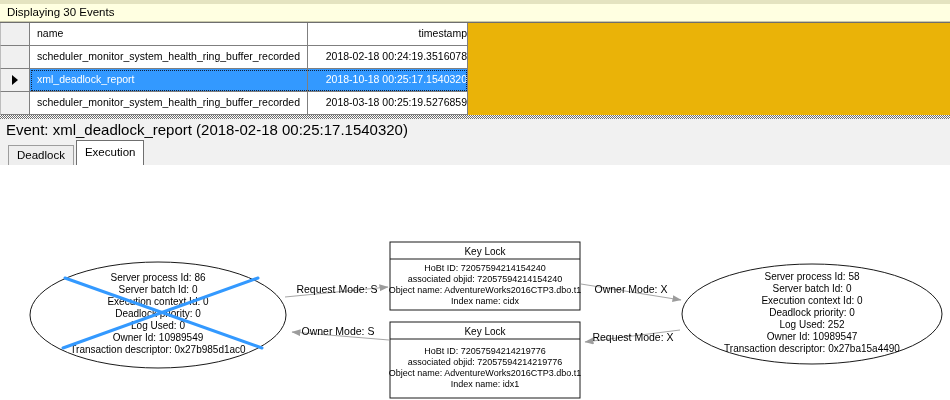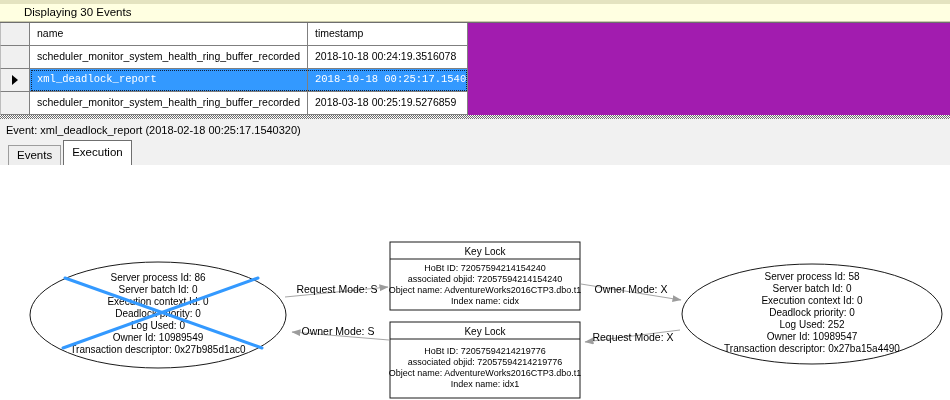--- a/index.html
+++ b/index.html
@@ -3,57 +3,57 @@
 <meta charset="utf-8">
 <style>
   * { box-sizing: border-box; margin: 0; padding: 0; }
   body { font-family: "Liberation Sans", sans-serif; background: #fff; }
   .app { position: relative; width: 950px; height: 400px; background: #fff; overflow: hidden; }
 
   
   .info-bar {
     height: 22px; background: #ffffe1; border-top: 4px solid #e4e3c0;
     border-bottom: 1px solid #c9c9ab;
-    font-size: 11.5px; color: #000; line-height: 17px; padding-left: 24px;
-  }
-
-  
-  .grid { position: relative; height: 93px; background: #a21caf; border-top: 1px solid #6e6e6e; }
+    font-size: 11.5px; color: #000; line-height: 17px; padding-left: 7px;
+  }
+
+  
+  .grid { position: relative; height: 93px; background: #eab308; border-top: 1px solid #6e6e6e; }
   .grid-surface { position: absolute; left: 0; top: 0; width: 468px; }
   .grid-row { display: flex; height: 23px; }
   .rowhdr {
     width: 30px; background: #f0f0f0;
     border-right: 1px solid #7f7f7f; border-bottom: 1px solid #7f7f7f; border-left: 1px solid #bdbdbd;
     display: flex; align-items: center; justify-content: center; flex: none;
   }
   .rowbody { display: flex; flex: 1; }
   .cell {
     background: #fff; border-right: 1px solid #7f7f7f; border-bottom: 1px solid #7f7f7f;
     font-size: 10.5px; color: #000; line-height: 21px; padding-left: 7px;
     white-space: nowrap; overflow: hidden; flex: none;
   }
   .cell.c-name { width: 278px; }
-  .cell.c-ts { width: 160px; }
-  .grid-row.selected .cell { background: #3399ff; color: #fff; font-family: Liberation Mono, monospace; }
+  .cell.c-ts { width: 160px; text-align: right; }
+  .grid-row.selected .cell { background: #3399ff; color: #fff; }
   .grid-row.selected .rowbody { outline: 1px dotted #10213a; outline-offset: -2px; }
   .tri-right {
     width: 0; height: 0;
     border-left: 6px solid #000; border-top: 5px solid transparent; border-bottom: 5px solid transparent;
   }
 
   
   .splitter {
     height: 4px;
     background: conic-gradient(#6c6c6c 25%, #fdfdfd 0 50%, #6c6c6c 0 75%, #fdfdfd 0);
     background-size: 2px 2px;
   }
 
   
   .event-bar {
-    height: 21px; background: #f1f1f1; font-size: 11px; color: #000;
+    height: 21px; background: #f1f1f1; font-size: 15px; color: #000;
     line-height: 22px; padding-left: 6px; white-space: nowrap;
   }
   .tabstrip { height: 25px; background: #f1f1f1; display: flex; align-items: flex-end; padding-left: 8px; }
   .tab {
     font-size: 11.5px; color: #000; padding: 0 8px; white-space: nowrap; cursor: default;
   }
   .tab.inactive {
     height: 20px; line-height: 19px; background: #eeeeee;
     border: 1px solid #9d9d9d; border-bottom: none;
   }
@@ -91,21 +91,21 @@
         <div class="rowbody">
           <div class="cell c-name">name</div>
           <div class="cell c-ts">timestamp</div>
         </div>
       </div>
 
       <div class="grid-row">
         <div class="rowhdr"></div>
         <div class="rowbody">
           <div class="cell c-name">scheduler_monitor_system_health_ring_buffer_recorded</div>
-          <div class="cell c-ts">2018-10-18 00:24:19.3516078</div>
+          <div class="cell c-ts">2018-02-18 00:24:19.3516078</div>
         </div>
       </div>
 
       <div class="grid-row selected">
         <div class="rowhdr">
           <span class="tri-right"></span>
         </div>
         <div class="rowbody">
           <div class="cell c-name">xml_deadlock_report</div>
           <div class="cell c-ts">2018-10-18 00:25:17.1540320</div>
@@ -123,21 +123,21 @@
     </div>
   </div>
 
   <div class="splitter"></div>
 
   <div class="event-bar">
     <span>Event: xml_deadlock_report (2018-02-18 00:25:17.1540320)</span>
   </div>
 
   <div class="tabstrip">
-    <div class="tab inactive">Events</div>
+    <div class="tab inactive">Deadlock</div>
     <div class="tab active">Execution</div>
   </div>
 
   <div class="content">
     <svg width="950" height="235" viewBox="0 0 950 235">
       <defs>
         <marker id="arw" markerWidth="10" markerHeight="8" refX="8.5" refY="3.5" orient="auto" markerUnits="userSpaceOnUse">
           <path d="M0,0 L9,3.5 L0,7 Z" fill="#9c9c9c"></path>
         </marker>
       </defs>

